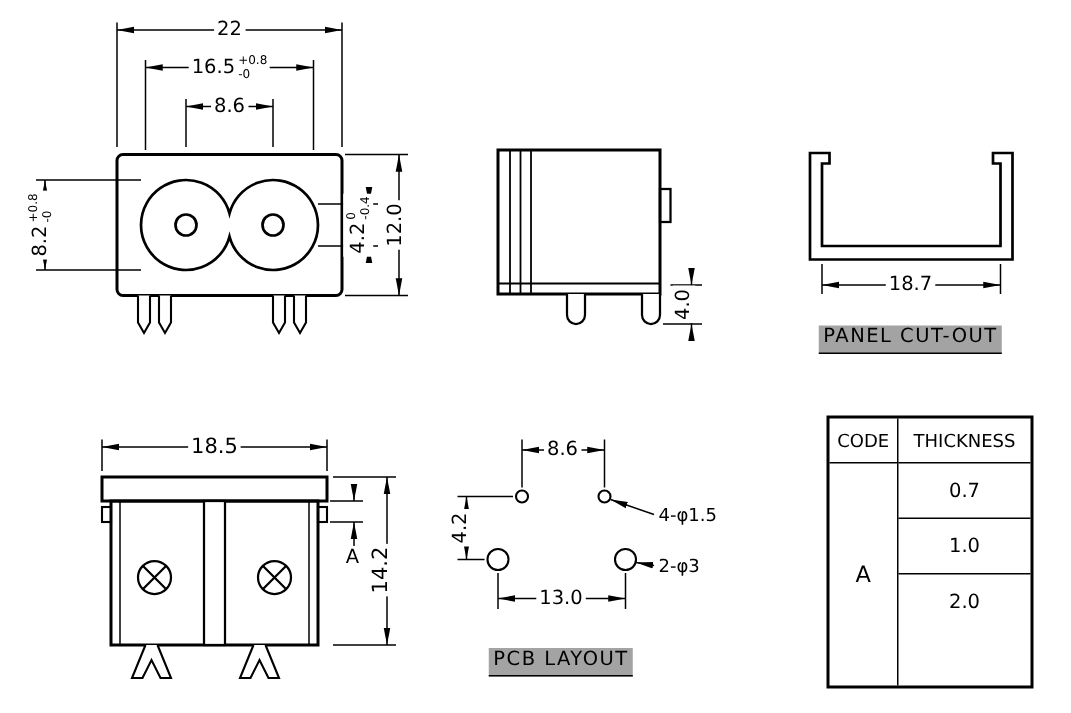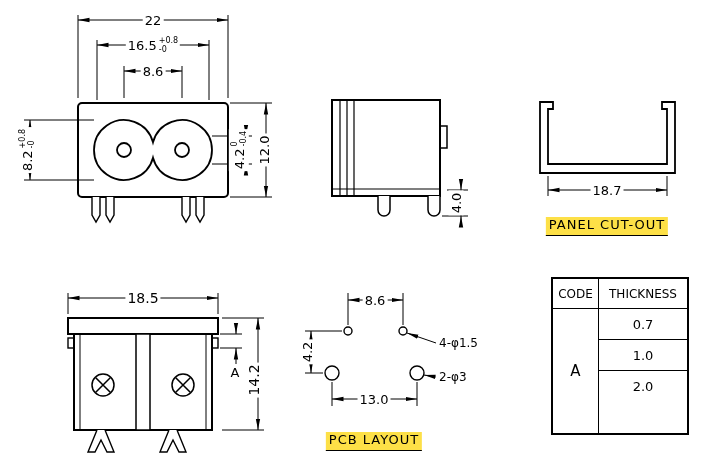--- a/index.html
+++ b/index.html
@@ -9,21 +9,21 @@
   svg.geom{position:absolute;left:0;top:0;z-index:1}
   .dim{position:absolute;transform:translate(-50%,-50%);background:#fff;font-size:13px;line-height:1;
        white-space:nowrap;display:flex;align-items:center;padding:1px 2px;z-index:2}
   .dim.vert{transform:translate(-50%,-50%) rotate(-90deg)}
   .dim.lg{font-size:14px}
   .tol{display:flex;flex-direction:column;margin-left:2px;font-size:8px;line-height:1.15;text-align:left}
   .tol i{font-style:normal}
   .lbl{position:absolute;transform:translate(0,-50%);font-size:12px;white-space:nowrap;background:#fff;
        padding:0 1px;z-index:2}
   .title{position:absolute;transform:translate(-50%,0);font-size:13px;letter-spacing:1px;
-         border-bottom:1.5px solid #000;padding:0 3px 3px;white-space:nowrap;z-index:2;background:#fde047}
+         border-bottom:1.5px solid #000;padding:0 3px 3px;white-space:nowrap;z-index:2;background:#a3a3a3}
   .spec{position:absolute;display:grid;border:2px solid #000;background:#fff;z-index:2}
   .cell{display:flex;align-items:center;justify-content:center;font-size:12px}
   .bR{border-right:1.5px solid #000}
   .bB{border-bottom:1.5px solid #000}
   .cell.code{font-size:15px}
   .cell.val{font-size:13px}
 </style>
 </head>
 <body>
 
@@ -204,21 +204,21 @@
   <div class="dim vert" style="left:307px;top:352px">4.2</div>
 
   <div class="dim" style="left:374px;top:399px">13.0</div>
 
   <div class="lbl" style="left:438px;top:343px">4-φ1.5</div>
   <div class="lbl" style="left:438px;top:377px">2-φ3</div>
 
   <div class="title" style="left:607px;top:217px">PANEL CUT-OUT</div>
   <div class="title" style="left:374px;top:432px">PCB LAYOUT</div>
 
-  <div class="spec" style="left:551px;top:277px;width:138px;height:158px;grid-template-columns:46px 1fr;grid-template-rows:30px repeat(4,1fr)">
+  <div class="spec" style="left:551px;top:277px;width:138px;height:182px;grid-template-columns:46px 1fr;grid-template-rows:30px repeat(4,1fr)">
     <div class="cell bR bB">CODE</div>
     <div class="cell bB">THICKNESS</div>
     <div class="cell code bR" style="grid-row:2/6;grid-column:1">A</div>
     <div class="cell val bB">0.7</div>
     <div class="cell val bB">1.0</div>
     <div class="cell val">2.0</div>
   </div>
 
 </div>
 

